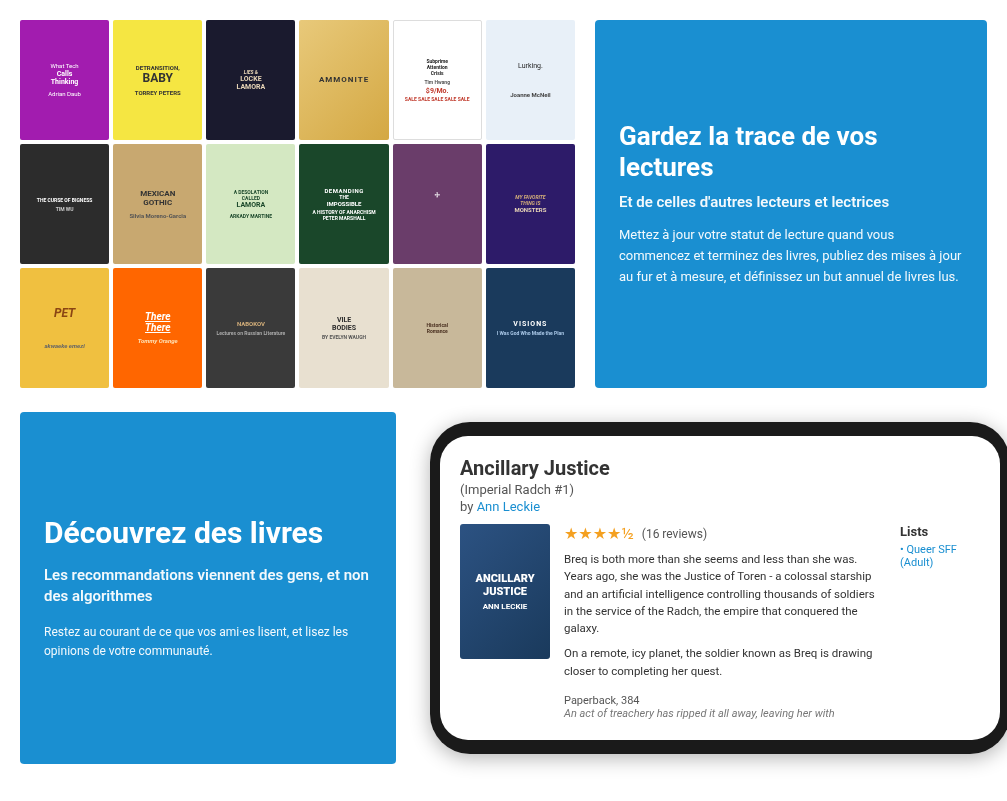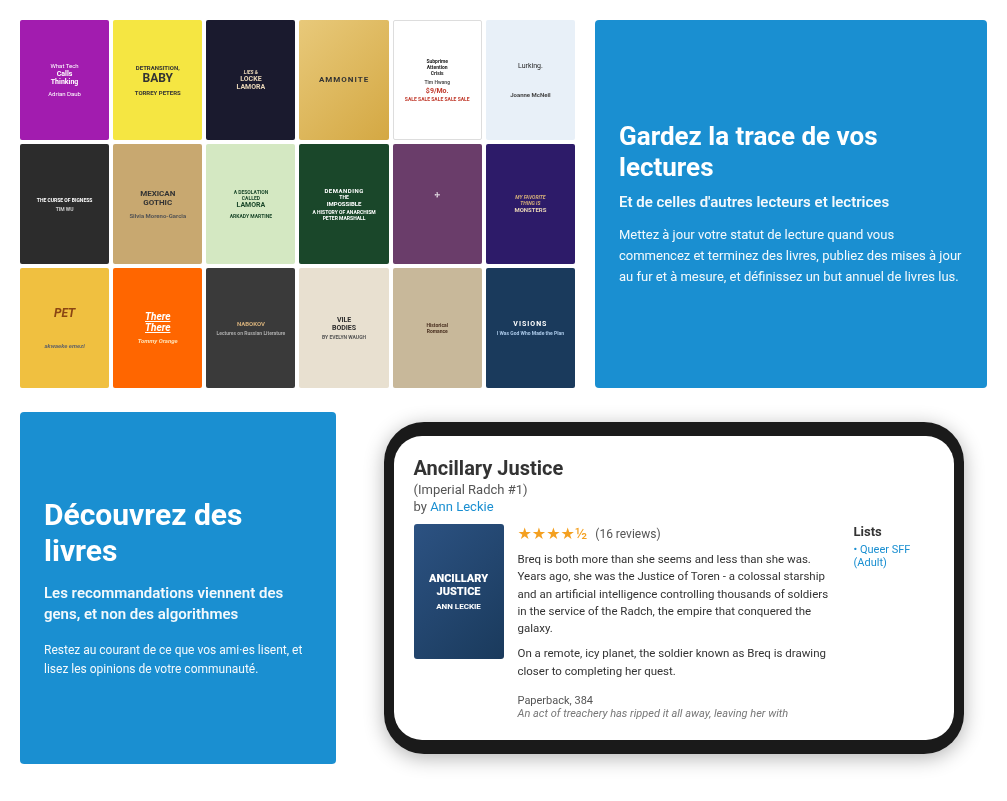--- a/index.html
+++ b/index.html
@@ -106,21 +106,21 @@
       gap: 24px;
       align-items: stretch;
     }
 
     
     .left-blue-panel {
       background: #1a8fd1;
       color: #fff;
       padding: 28px 24px;
       border-radius: 4px;
-      width: 316px;
+      width: 376px;
       flex-shrink: 0;
       display: flex;
       flex-direction: column;
       justify-content: center;
     }
 
     .left-blue-panel h2 {
       font-size: 30px;
       font-weight: 700;
       line-height: 1.2;

